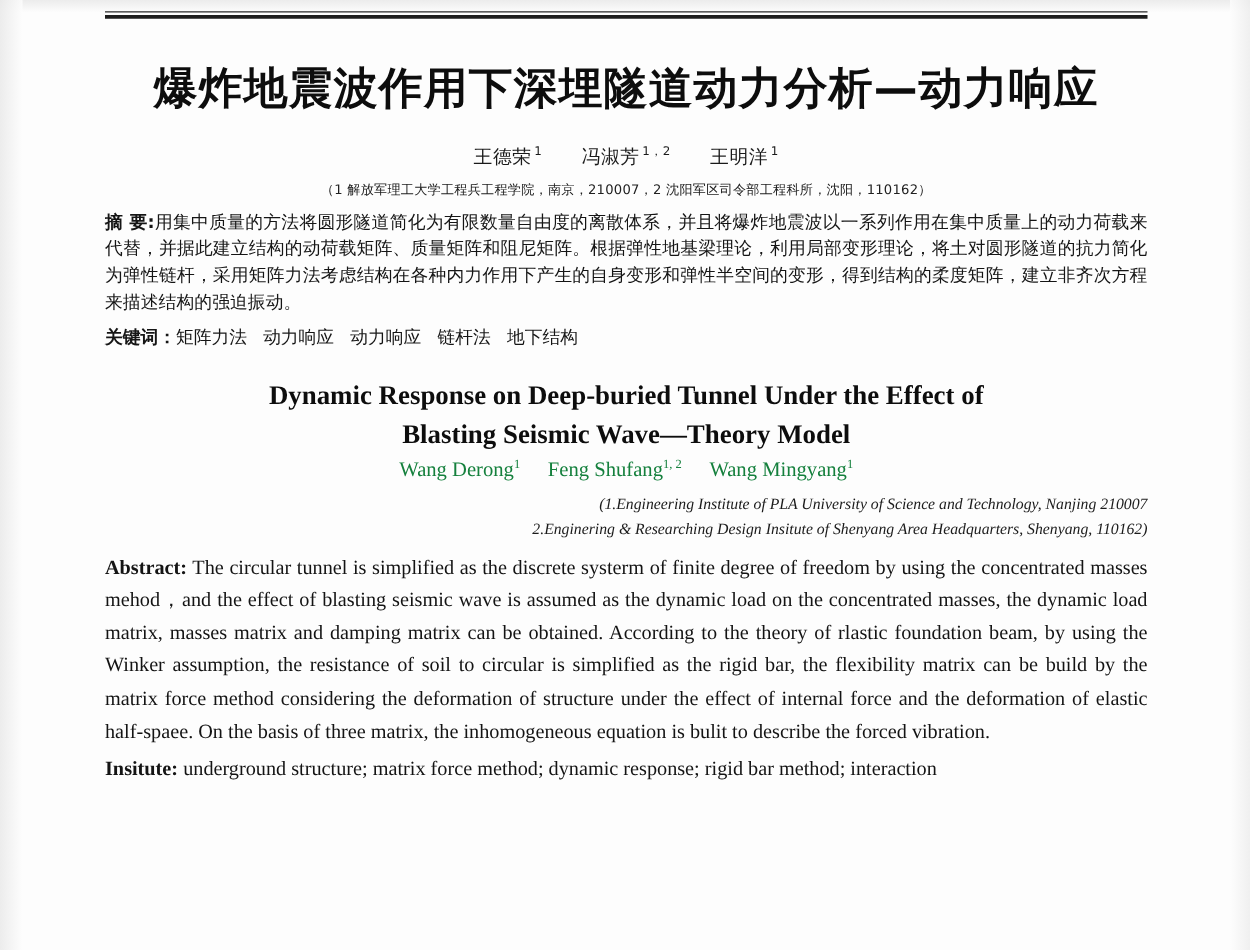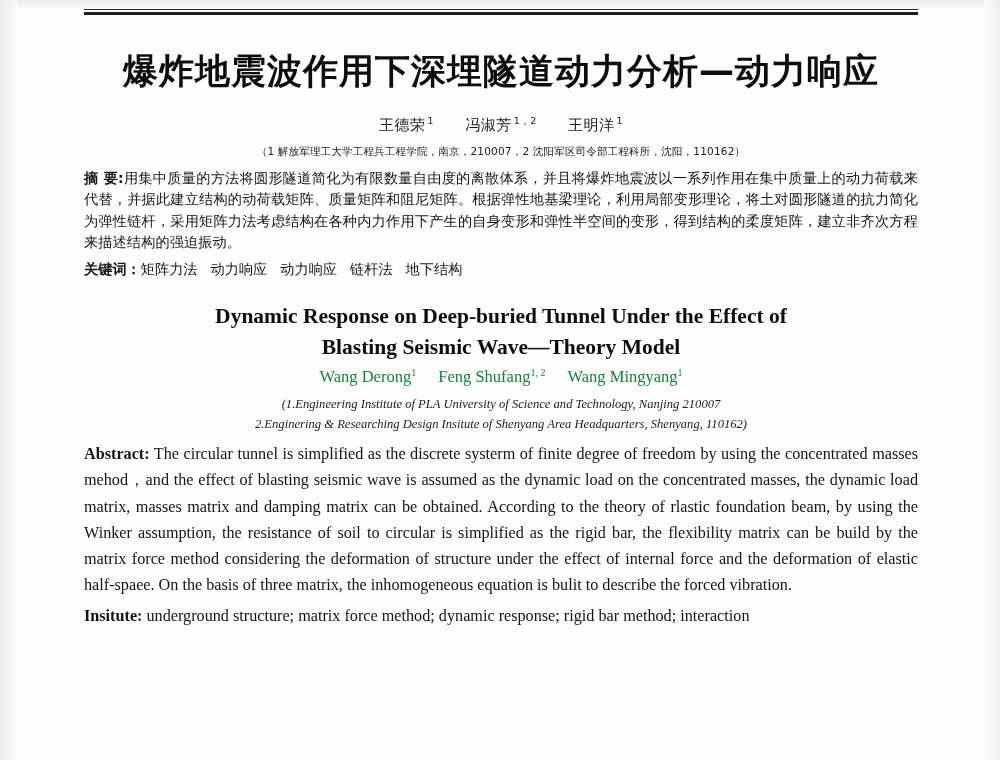--- a/index.html
+++ b/index.html
@@ -155,21 +155,21 @@
   .en-authors .au {
     margin: 0 9px;
     white-space: nowrap;
   }
   .en-authors sup {
     font-size: 10px;
     vertical-align: super;
   }
   .en-affil {
     margin-top: 7px;
-    text-align: center;
+    text-align: right;
     font-family: "Liberation Serif", serif;
     font-style: italic;
     font-size: 12.6px;
     line-height: 1.6;
     color: #1b1b1b;
   }
   .en-abstract {
     margin-top: 7px;
     font-family: "Liberation Serif", serif;
     font-size: 16.2px;

